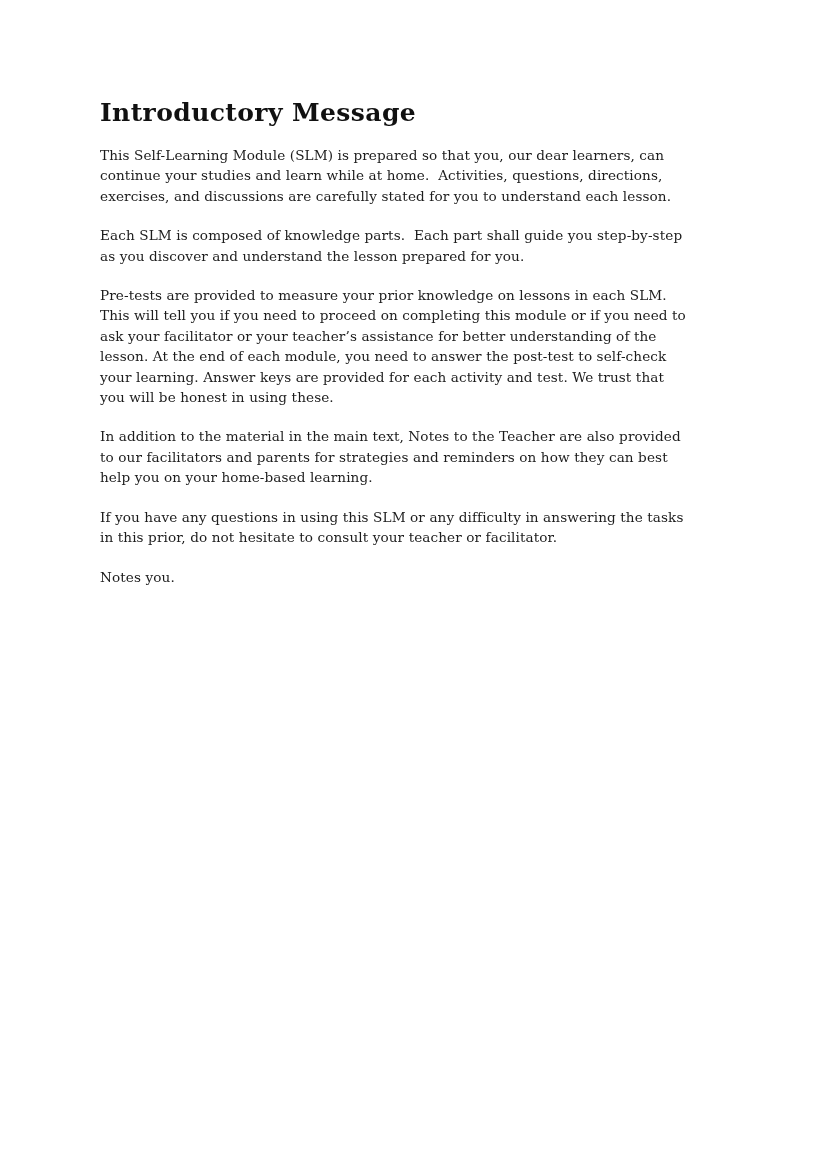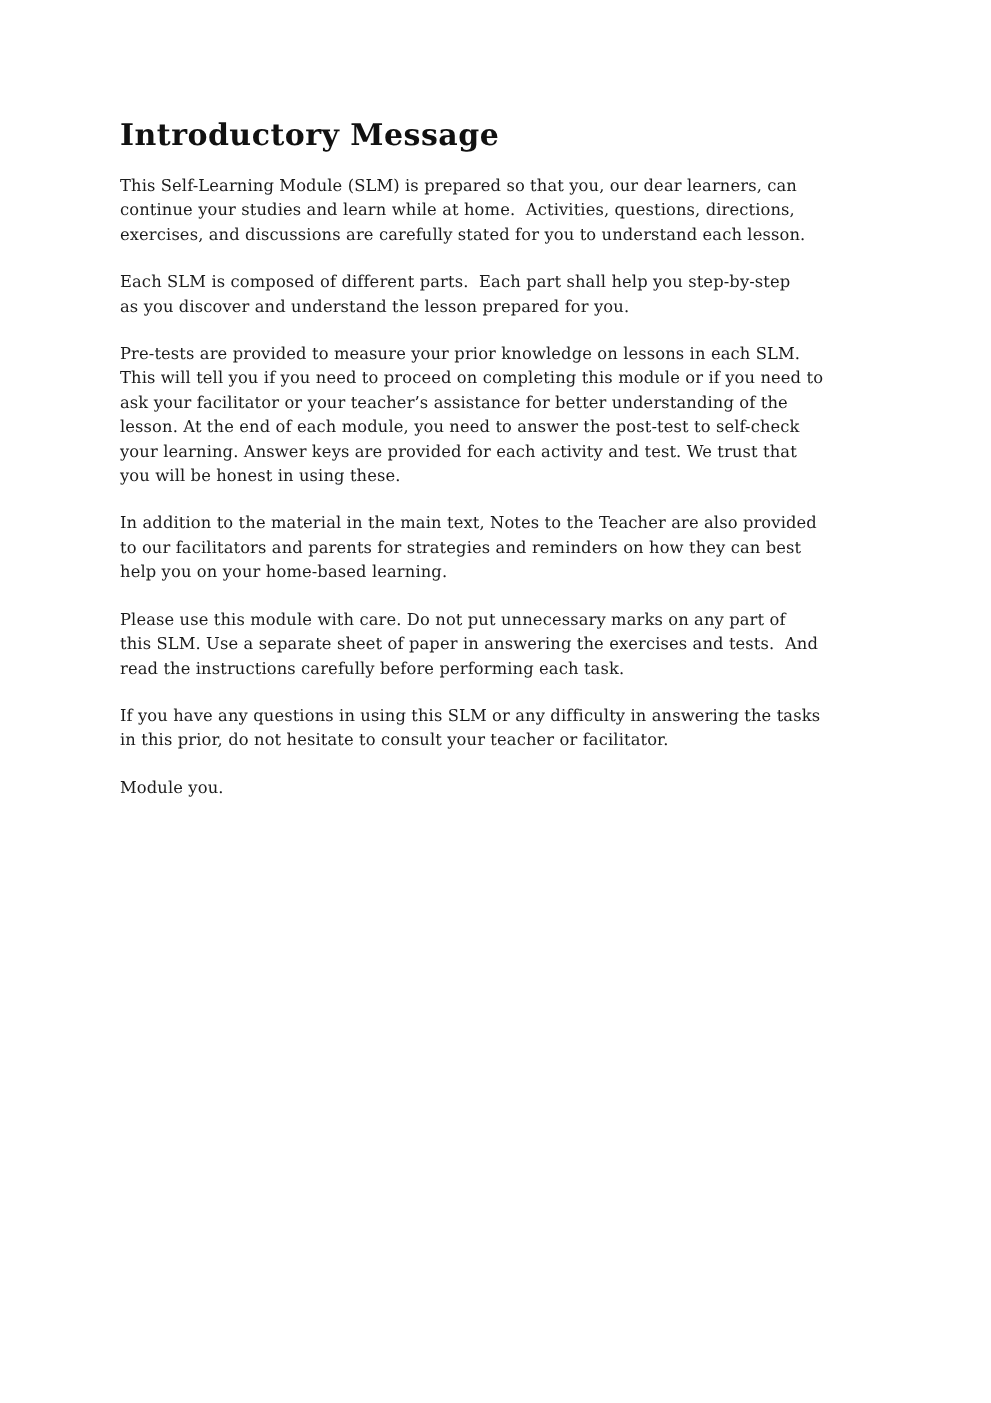--- a/index.html
+++ b/index.html
@@ -55,38 +55,35 @@
 <body>
 
 <div class="page">
   <div class="content">
     <h1 class="doc-title">Introductory Message</h1>
 
     <p class="doc-paragraph">This Self-Learning Module (SLM) is prepared so that you, our dear learners, can
 continue your studies and learn while at home.  Activities, questions, directions,
 exercises, and discussions are carefully stated for you to understand each lesson.</p>
 
-    <p class="doc-paragraph">Each SLM is composed of different parts.  Each part shall help you step-by-step
+    <p class="doc-paragraph">Each SLM is composed of knowledge parts.  Each part shall guide you step-by-step
 as you discover and understand the lesson prepared for you.</p>
 
     <p class="doc-paragraph">Pre-tests are provided to measure your prior knowledge on lessons in each SLM.
 This will tell you if you need to proceed on completing this module or if you need to
 ask your facilitator or your teacher’s assistance for better understanding of the
 lesson. At the end of each module, you need to answer the post-test to self-check
 your learning. Answer keys are provided for each activity and test. We trust that
 you will be honest in using these.</p>
 
     <p class="doc-paragraph">In addition to the material in the main text, Notes to the Teacher are also provided
 to our facilitators and parents for strategies and reminders on how they can best
 help you on your home-based learning.</p>
 
-    <p class="doc-paragraph">Please use this module with care. Do not put unnecessary marks on any part of
-this SLM. Use a separate sheet of paper in answering the exercises and tests.  And
-read the instructions carefully before performing each task.</p>
 
     <p class="doc-paragraph">If you have any questions in using this SLM or any difficulty in answering the tasks
 in this prior, do not hesitate to consult your teacher or facilitator.</p>
 
-    <p class="doc-paragraph">Module you.</p>
+    <p class="doc-paragraph">Notes you.</p>
   </div>
 
   <div class="watermark">www.modyul.online</div>
 </div>
 
 </body></html>

